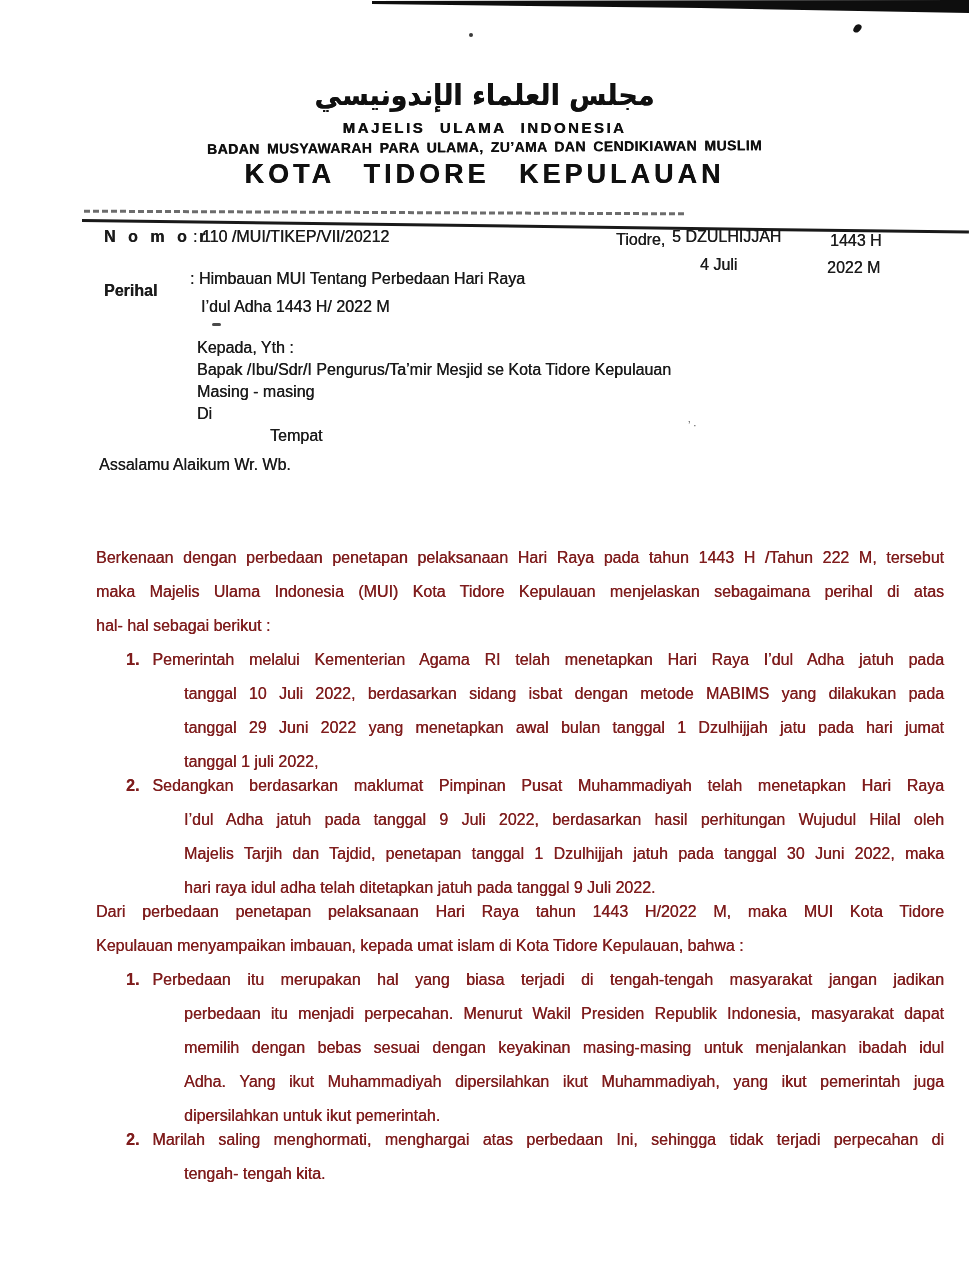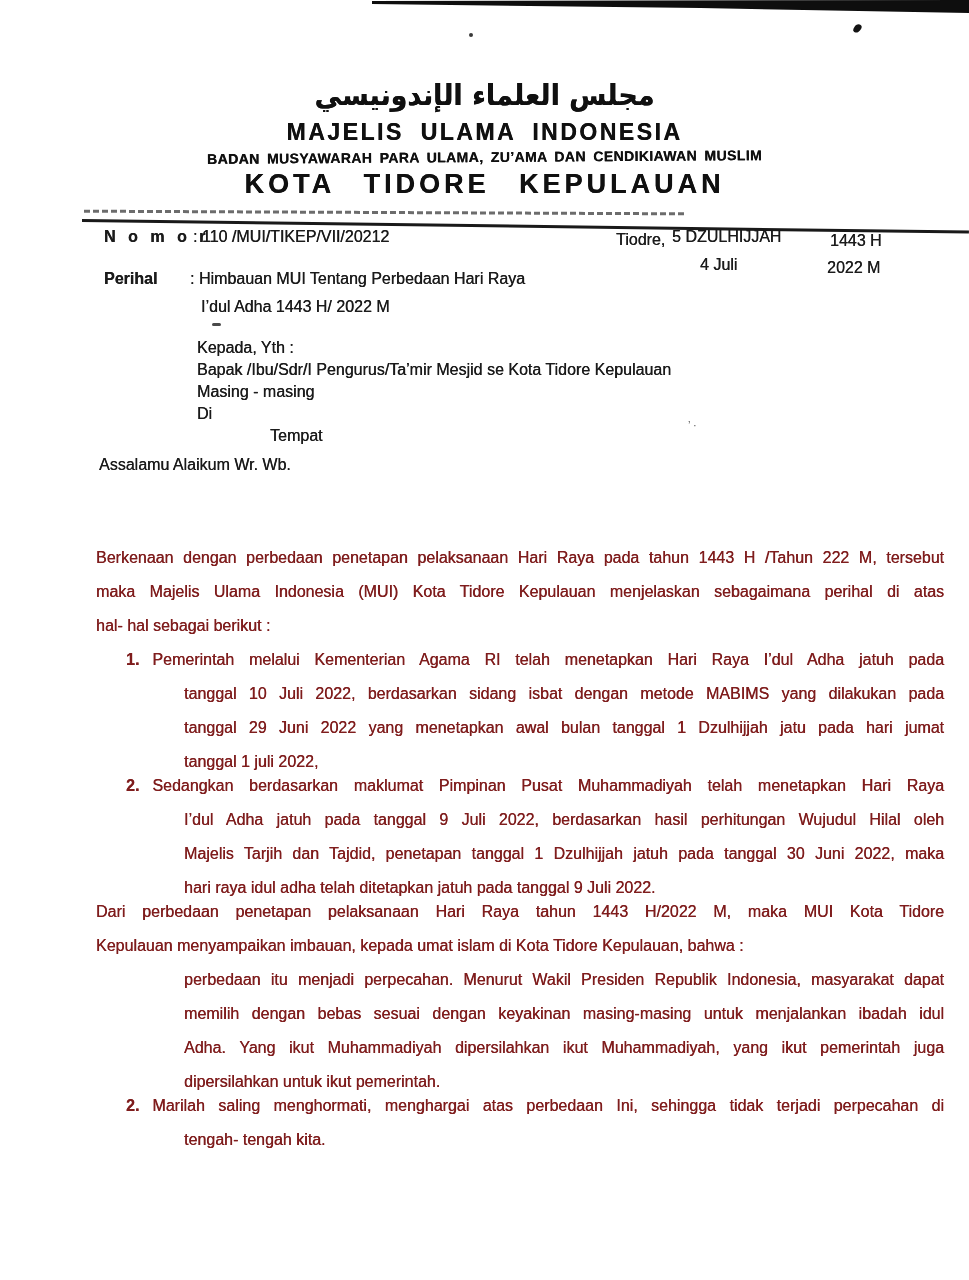--- a/index.html
+++ b/index.html
@@ -14,21 +14,21 @@
   .scan-band { position:absolute; top:0; left:372px; right:0; height:15px; background:#0e0e0e;
     clip-path:polygon(0 1px, 100% 0, 100% 13px, 55% 8px, 0 4px); }
   .dot-a { position:absolute; left:469px; top:33px; width:4px; height:4px; background:#3a3a3a; border-radius:50%; }
   .mark-b { position:absolute; left:854px; top:24px; width:7px; height:9px; background:#141414; border-radius:60% 40% 70% 30%; transform:rotate(25deg); }
   .dash-c { position:absolute; left:212px; top:323px; width:9px; height:3px; background:#4a4a4a; border-radius:2px; }
   .mark-d { position:absolute; left:688px; top:419px; color:#555; font-size:11px; }
 
   
   .letterhead { position:absolute; left:0; right:0; top:80px; text-align:center; color:#101010; }
   .calligraphy { font-family:"DejaVu Sans", sans-serif; font-size:27px; font-weight:bold; letter-spacing:1px; transform:scaleY(1.05); }
-  .org-name { margin-top:8px; font-size:23px; font-weight:bold; letter-spacing:2.5px; word-spacing:8px; }
+  .org-name { margin-top:8px; font-size:15px; font-weight:bold; letter-spacing:2.5px; word-spacing:8px; }
   .org-subtitle { margin-top:3px; font-size:14px; font-weight:bold; letter-spacing:0.4px; word-spacing:3px; transform:rotate(-0.4deg); }
   .org-region { margin-top:4px; font-size:27px; font-weight:bold; letter-spacing:4px; word-spacing:18px; }
 
   .rule-dashed { position:absolute; left:84px; top:211px; width:600px; border-top:3px dashed #3c3c3c; opacity:0.75; transform:rotate(0.25deg); }
   .rule-solid { position:absolute; left:82px; top:219px; width:887px; height:3px; background:#191919; transform:rotate(0.75deg); transform-origin:left center; }
 
   
   .abs { position:absolute; font-size:16px; }
   .lbl { font-weight:bold; }
   .semibold { font-weight:normal;text-align:right; }
@@ -68,21 +68,21 @@
   <div class="rule-dashed"></div>
   <div class="rule-solid"></div>
 
   <div class="abs lbl ink" style="left:104px; top:228px; letter-spacing:4px;text-align:center;">N o m o r</div>
   <div class="abs semibold ink" style="left:193px; top:228px;">: 110 /MUI/TIKEP/VII/20212</div>
   <div class="abs semibold ink" style="left:616px; top:231px;">Tiodre,</div>
   <div class="abs semibold ink" style="left:672px; top:228px;">5 DZULHIJJAH</div>
   <div class="abs semibold ink" style="left:830px; top:232px;">1443 H</div>
   <div class="abs semibold ink" style="left:700px; top:256px;">4  Juli</div>
   <div class="abs semibold ink" style="left:827px; top:259px;">2022 M</div>
-  <div class="abs lbl ink" style="left:104px; top:270px;">Perihal</div>
+  <div class="abs lbl ink" style="left:104px; top:282px;">Perihal</div>
   <div class="abs semibold ink" style="left:190px; top:270px;">: Himbauan MUI Tentang Perbedaan Hari Raya</div>
   <div class="abs semibold ink" style="left:201px; top:298px;">I’dul Adha 1443 H/ 2022 M</div>
 
   <div class="recipient abs ink" style="left:197px; top:337px;">
     <div>Kepada, Yth  :</div>
     <div>Bapak /Ibu/Sdr/I Pengurus/Ta’mir Mesjid se Kota Tidore Kepulauan</div>
     <div>Masing - masing</div>
     <div>Di</div>
     <div style="padding-left:73px;">Tempat</div>
   </div>
@@ -110,20 +110,21 @@
       <div class="jline">Majelis Tarjih dan Tajdid, penetapan tanggal 1 Dzulhijjah jatuh pada tanggal 30 Juni 2022, maka</div>
       <div class="jline last">hari raya idul adha telah ditetapkan jatuh pada tanggal 9 Juli 2022.</div>
     </div>
 
     <div class="para tight">
       <div class="jline">Dari perbedaan penetapan pelaksanaan Hari Raya tahun 1443 H/2022 M, maka MUI Kota Tidore</div>
       <div class="jline last">Kepulauan menyampaikan imbauan, kepada umat islam di Kota Tidore Kepulauan, bahwa :</div>
     </div>
 
     <div class="li">
+      <div class="jline first"><span class="num">1.</span><span>Perbedaan itu merupakan hal yang biasa terjadi di tengah-tengah masyarakat jangan jadikan</span></div>
       <div class="jline">perbedaan itu menjadi perpecahan. Menurut Wakil Presiden Republik Indonesia, masyarakat dapat</div>
       <div class="jline">memilih dengan bebas sesuai dengan keyakinan masing-masing untuk menjalankan ibadah idul</div>
       <div class="jline">Adha. Yang ikut Muhammadiyah dipersilahkan ikut Muhammadiyah, yang ikut pemerintah juga</div>
       <div class="jline last">dipersilahkan untuk ikut pemerintah.</div>
     </div>
 
     <div class="li tight">
       <div class="jline first"><span class="num">2.</span><span>Marilah saling menghormati, menghargai atas perbedaan Ini, sehingga tidak terjadi perpecahan di</span></div>
       <div class="jline last">tengah- tengah kita.</div>
     </div>

